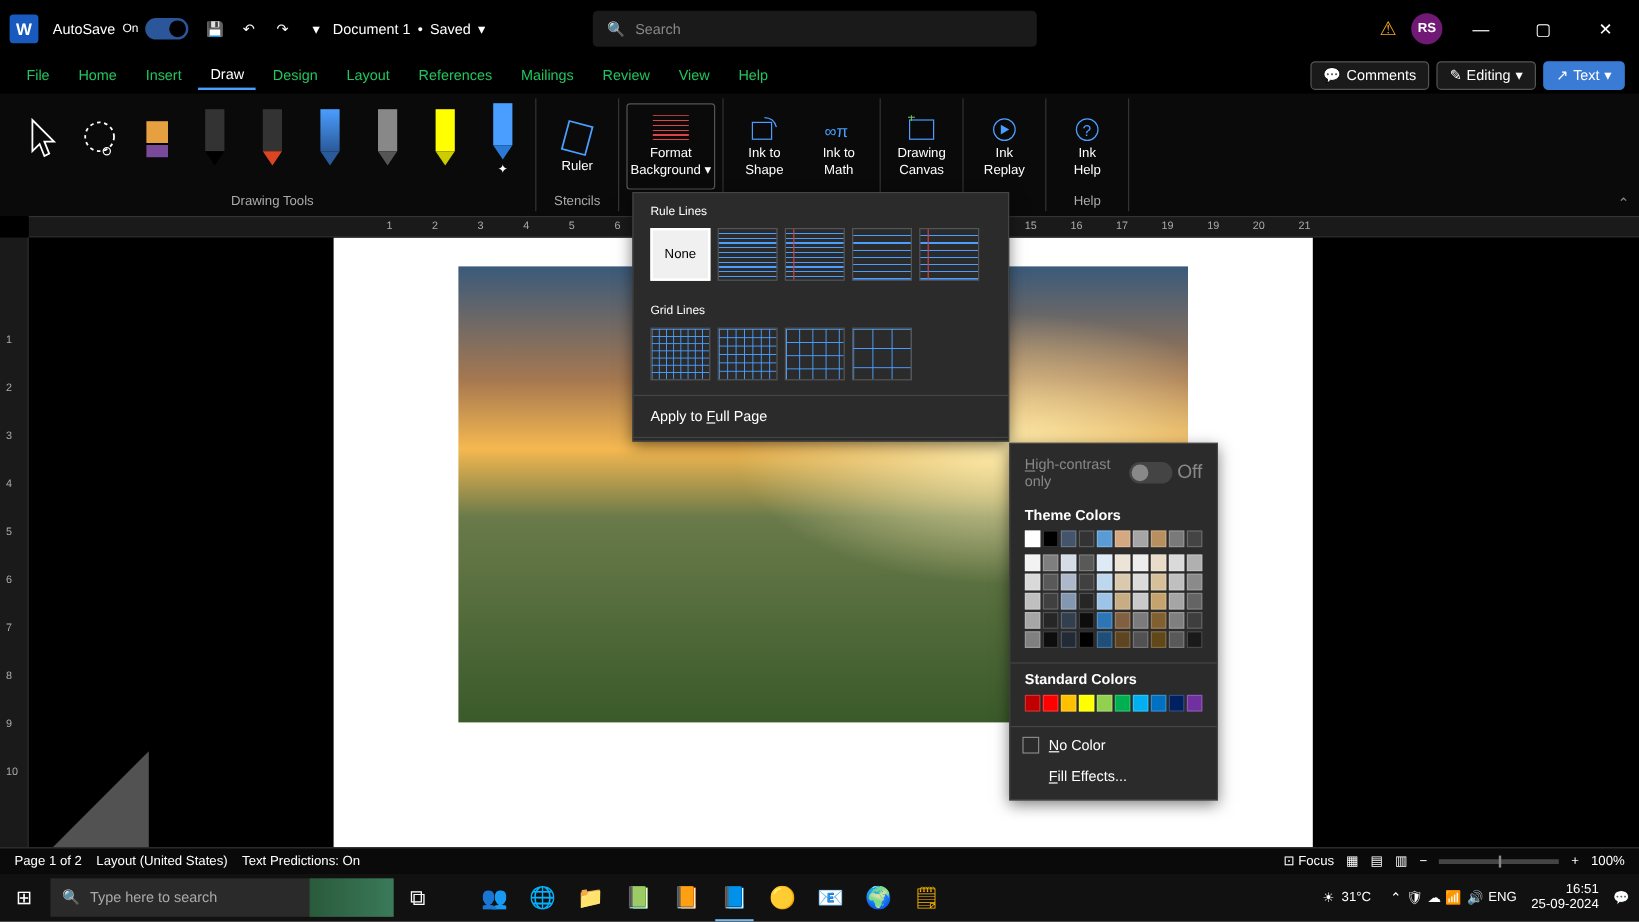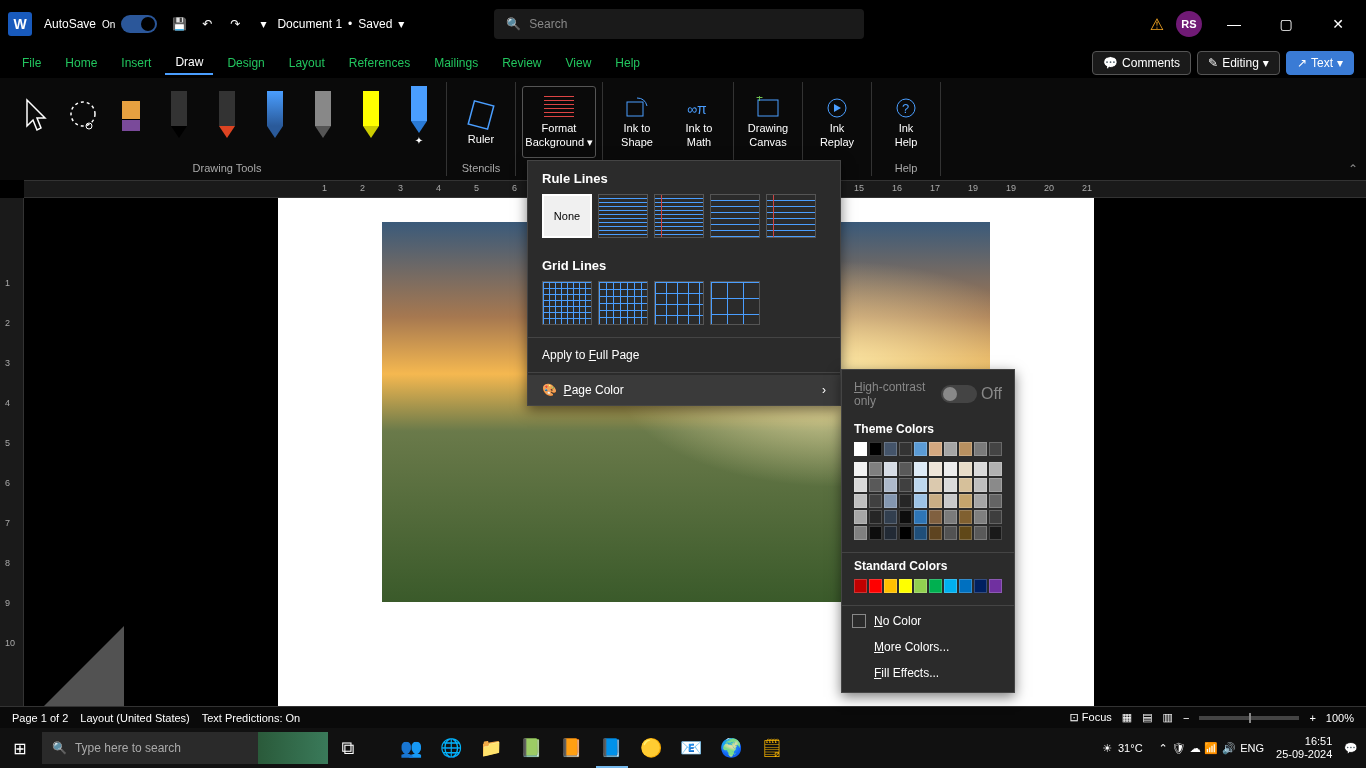--- a/index.html
+++ b/index.html
@@ -49,21 +49,21 @@
 .ruler-v .vt { position: absolute; left: 5px; font-size: 9px; color: #aaa; }
 .doc-area { flex: 1; background: #000; position: relative; overflow: hidden; }
 .page { position: absolute; left: 254px; top: 0; width: 816px; height: 700px; background: #fff; }
 .photo { position: absolute; left: 104px; top: 24px; width: 608px; height: 380px; background: linear-gradient(180deg, #3a5a7a 0%, #a67850 25%, #f5b850 40%, #6a7a4a 55%, #3a5a2a 100%); }
 .photo::before { content: ""; position: absolute; inset: 0; background: radial-gradient(ellipse at 75% 40%, rgba(255,240,180,0.9) 0%, transparent 35%); }
 .ruler-triangle { position: absolute; left: 0; bottom: 0; width: 0; height: 0; border-left: 100px solid transparent; border-bottom: 100px solid #888; opacity: 0.6; }
 
 
 .dropdown1 { position: absolute; left: 527px; top: 160px; width: 314px; background: #2b2b2b; border: 1px solid #444; z-index: 10; box-shadow: 0 4px 12px rgba(0,0,0,0.5); }
 .dd-section { padding: 10px 14px; }
-.dd-title { font-weight: 700; margin-bottom: 8px; font-size: 13px; }
+.dd-title { font-weight: 400; margin-bottom: 8px; font-size: 10px; }
 .dd-grid { display: flex; gap: 6px; }
 .rule-opt { width: 50px; height: 44px; border: 1px solid #555; cursor: pointer; position: relative; display: flex; align-items: center; justify-content: center; }
 .rule-opt.sel { background: #f0f0f0; color: #000; border: 2px solid #fff; font-size: 11px; }
 .rule-lines { width: 100%; height: 100%; background: repeating-linear-gradient(180deg, transparent 0, transparent 5px, #4a9eff 5px, #4a9eff 6px); }
 .rule-lines.narrow { background: repeating-linear-gradient(180deg, transparent 0, transparent 3px, #4a9eff 3px, #4a9eff 4px); }
 .rule-lines.redmargin::after { content:""; position:absolute; left:6px; top:0; bottom:0; width:1px; background:#c44; }
 .grid-opt { width: 50px; height: 44px; border: 1px solid #555; cursor: pointer; background-image: linear-gradient(#4a9eff 1px, transparent 1px), linear-gradient(90deg, #4a9eff 1px, transparent 1px); }
 .dd-item { padding: 8px 14px; cursor: pointer; display: flex; align-items: center; justify-content: space-between; }
 .dd-item:hover, .dd-item.hov { background: #3a3a3a; }
 .dd-sep { height: 1px; background: #444; margin: 2px 0; }
@@ -360,24 +360,20 @@
       <div class="grid-opt" style="background-size:7px 7px"></div>
       <div class="grid-opt" style="background-size:11px 11px"></div>
       <div class="grid-opt" style="background-size:16px 16px"></div>
     </div>
   </div>
   <div class="dd-sep"></div>
   <div class="dd-item">
     <span><span>Apply to <span class="underline">F</span>ull Page</span></span>
   </div>
   <div class="dd-sep"></div>
-  <div class="dd-item hov">
-    <span>🎨&nbsp;&nbsp;<span class="underline">P</span>age Color</span>
-    <span>›</span>
-  </div>
 </div>
 
 <div class="dropdown2">
   <div class="hc-row">
     <span><span class="underline">H</span>igh-contrast only</span>
     <span style="display:flex;align-items:center;gap:4px">
       <div class="hc-toggle"></div>
       <span style="font-size:16px">Off</span>
     </span>
   </div>
@@ -473,21 +469,20 @@
         <div class="sw" style="background: rgb(0, 112, 192);"></div>
         <div class="sw" style="background: rgb(0, 32, 96);"></div>
         <div class="sw" style="background: rgb(112, 48, 160);"></div>
       </div>
   </div>
   <div class="dd-sep"></div>
   <div class="dd2-item">
     <div class="swatch-none"></div>
     <span class="underline">N</span>o Color
   </div>
-  <div class="dd2-item"><span class="underline">M</span>ore Colors...</div>
   <div class="dd2-item"><span class="underline">F</span>ill Effects...</div>
 </div>
 
 <div class="statusbar">
   <span>Page 1 of 2</span>
   <span>Layout (United States)</span>
   <span>Text Predictions: On</span>
   <div class="right">
     <span>⊡ <span>Focus</span></span>
     <span>▦</span>

